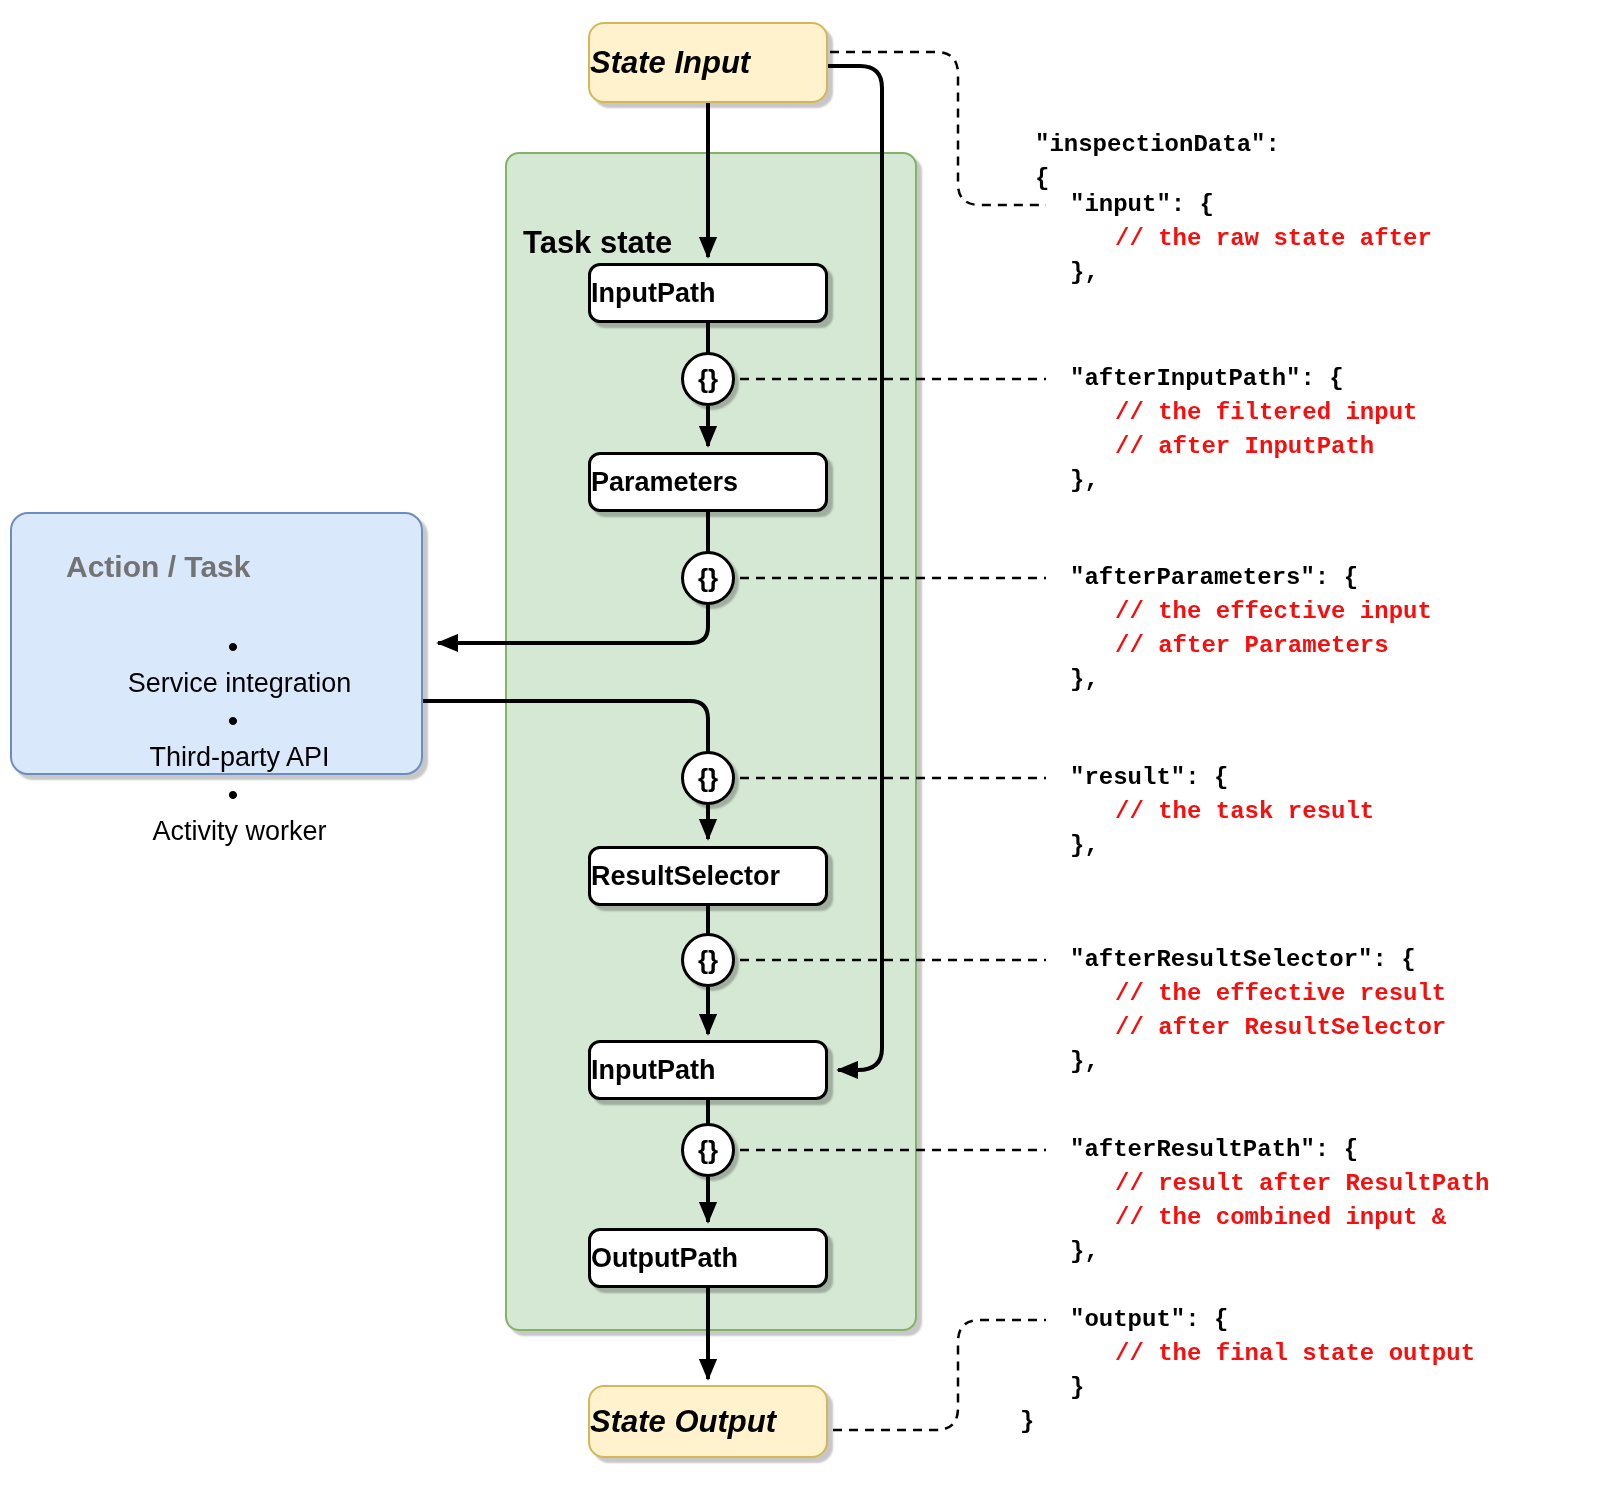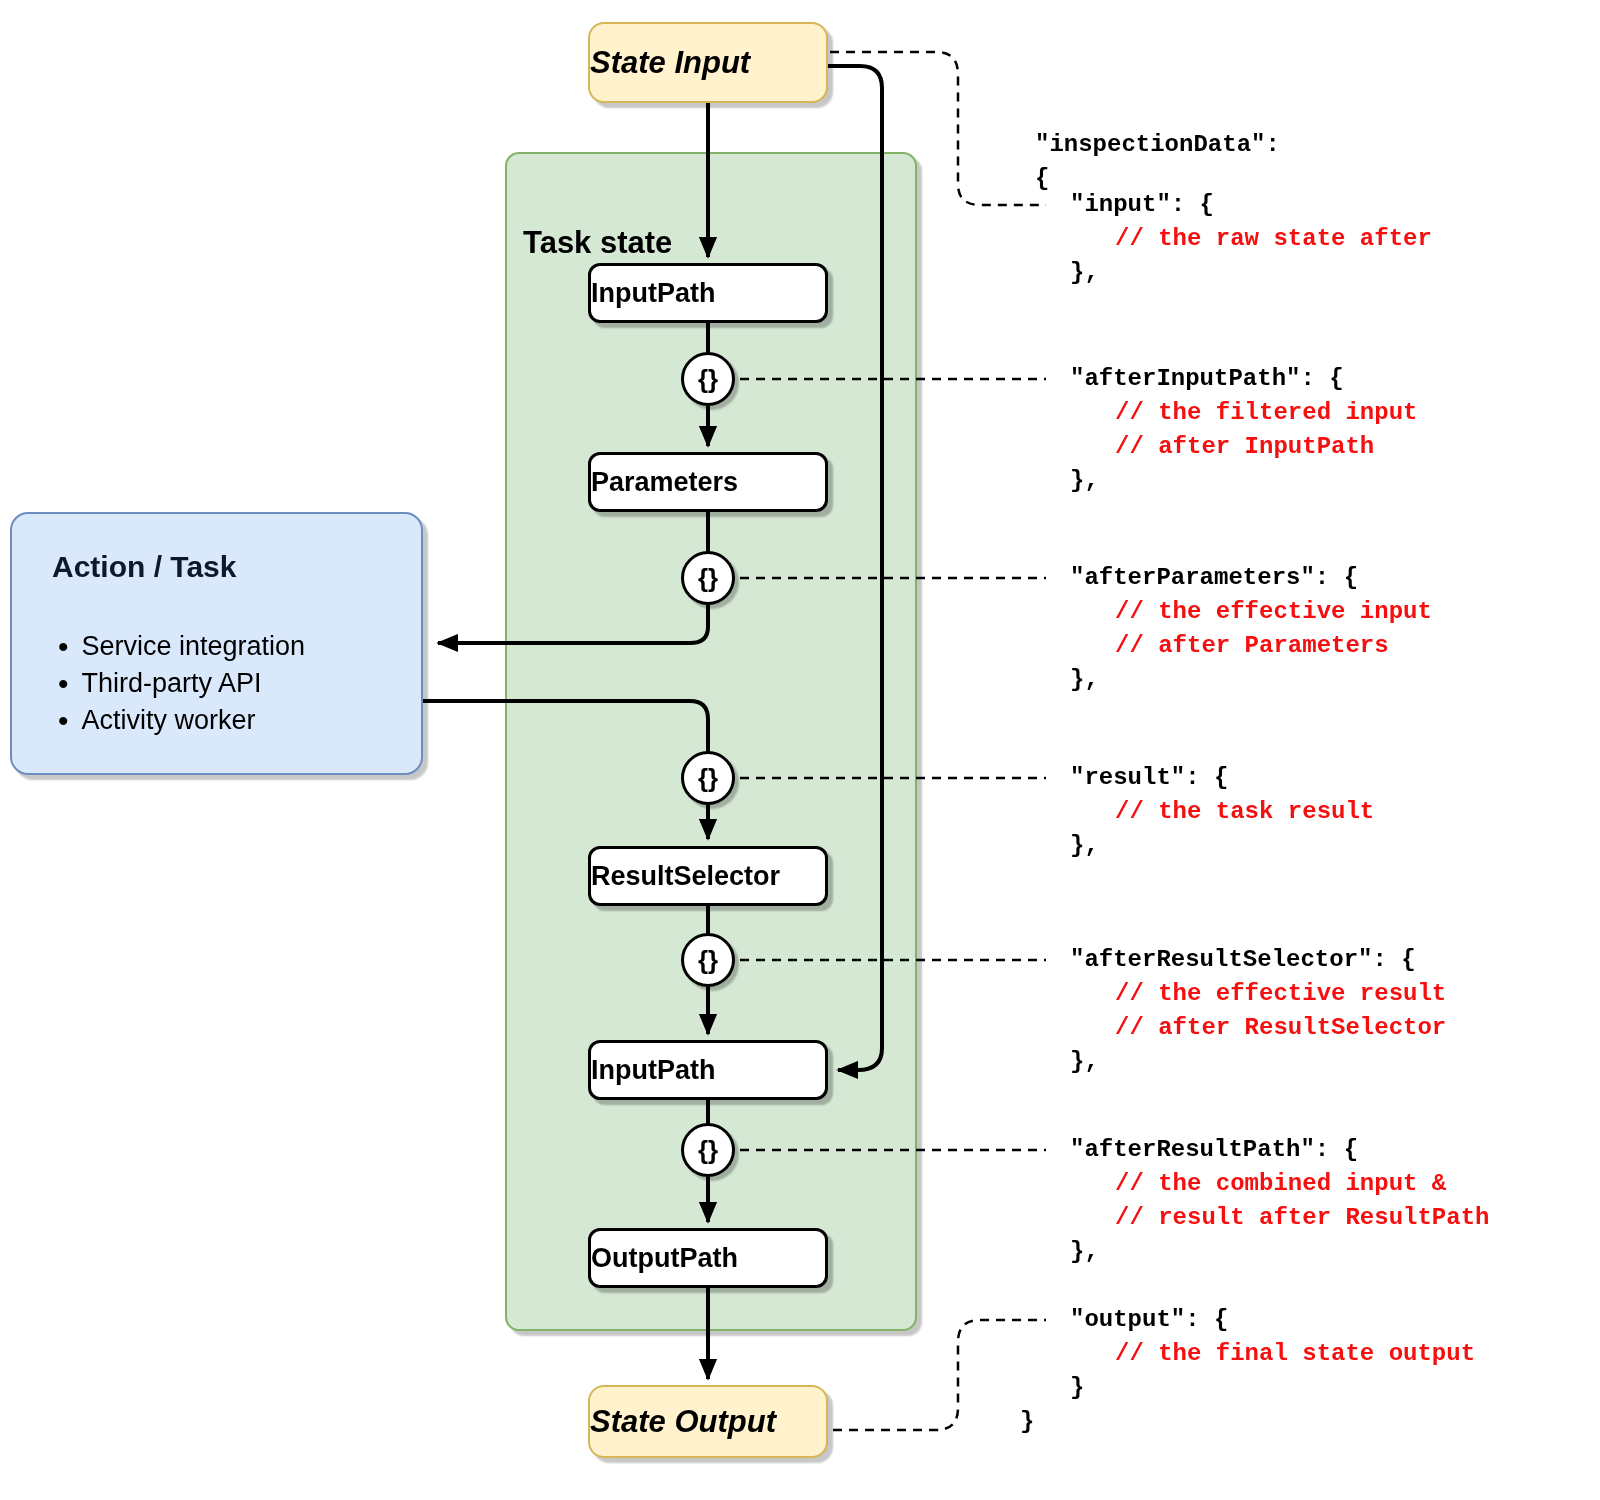--- a/index.html
+++ b/index.html
@@ -37,23 +37,23 @@
     background:#ffffff;border:3.5px solid #000;box-sizing:border-box;
     box-shadow:4px 4px 2px rgba(0,0,0,0.25);
     display:flex;align-items:center;justify-content:center;
     font-size:26px;font-weight:bold;color:#000;z-index:2;
   }
   .action-box{
     position:absolute;left:10px;top:512px;width:413px;height:263px;
     background:#dae8fc;border:2.5px solid #6c8ebf;border-radius:18px;
     box-shadow:5px 5px 2px rgba(0,0,0,0.22);z-index:2;box-sizing:border-box;
   }
-  .action-title{margin:36px 0 0 40px;font-size:30px;font-weight:bold;color:#0f172a;}
+  .action-title{margin:36px 0 0 54px;font-size:30px;font-weight:bold;color:#737373;}
   .action-list{margin:44px 0 0 46px;}
-  .action-item{display:flex;align-items:center;line-height:37px;font-size:27px;color:#000;}
+  .action-item{display:flex;align-items:center;line-height:37px;font-size:27px;color:#000;flex-direction:column;}
   .dot{margin-right:13px;font-size:30px;line-height:37px;}
   .dot::before{content:"\2022";}
   
   .code-block{
     position:absolute;left:1070px;z-index:2;
     font-family:"Liberation Mono", monospace;font-weight:bold;font-size:24px;color:#000;
   }
   .code-header{left:1035px;}
   .cl{line-height:34px;white-space:pre;}
   .comment{color:#f50f0f;padding-left:45px;}
@@ -162,22 +162,22 @@
 
   <div class="code-block" style="top:943px">
     <div class="cl">"afterResultSelector": {</div>
     <div class="cl comment">// the effective result</div>
     <div class="cl comment">// after ResultSelector</div>
     <div class="cl">},</div>
   </div>
 
   <div class="code-block" style="top:1133px">
     <div class="cl">"afterResultPath": {</div>
+    <div class="cl comment">// result after ResultPath</div>
     <div class="cl comment">// the combined input &amp;</div>
-    <div class="cl comment">// result after ResultPath</div>
     <div class="cl">},</div>
   </div>
 
   <div class="code-block" style="top:1303px">
     <div class="cl">"output": {</div>
     <div class="cl comment">// the final state output</div>
     <div class="cl">}</div>
     <div class="cl outer-close">}</div>
   </div>
 

